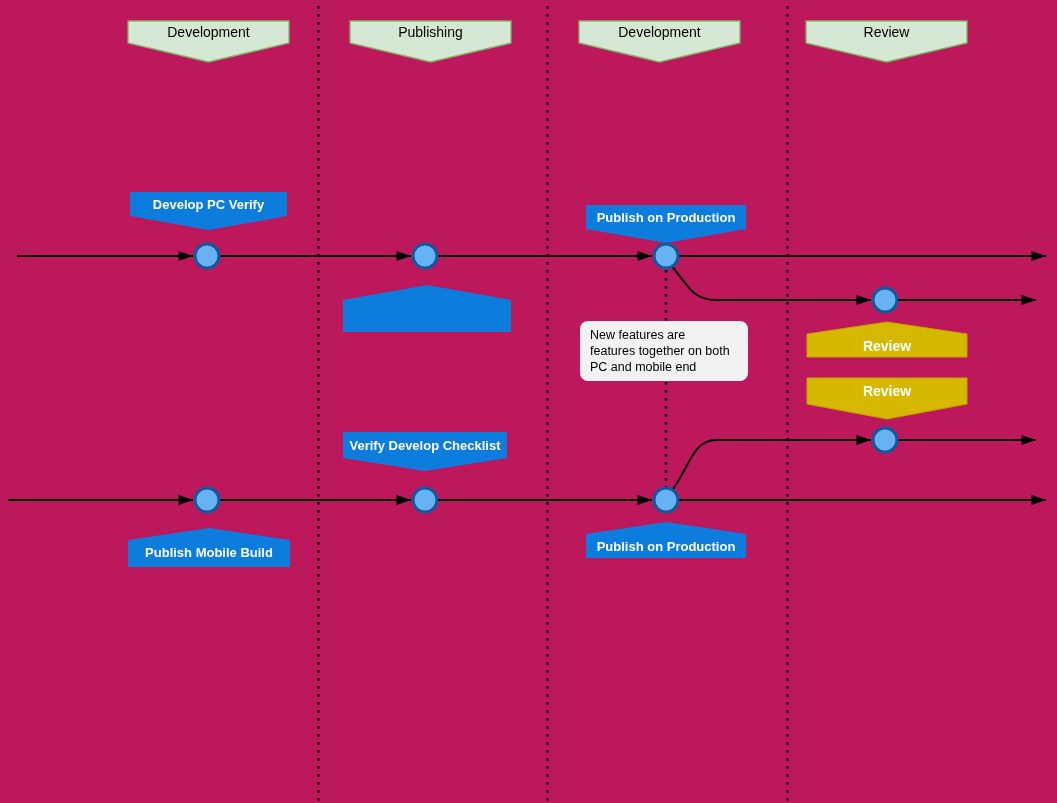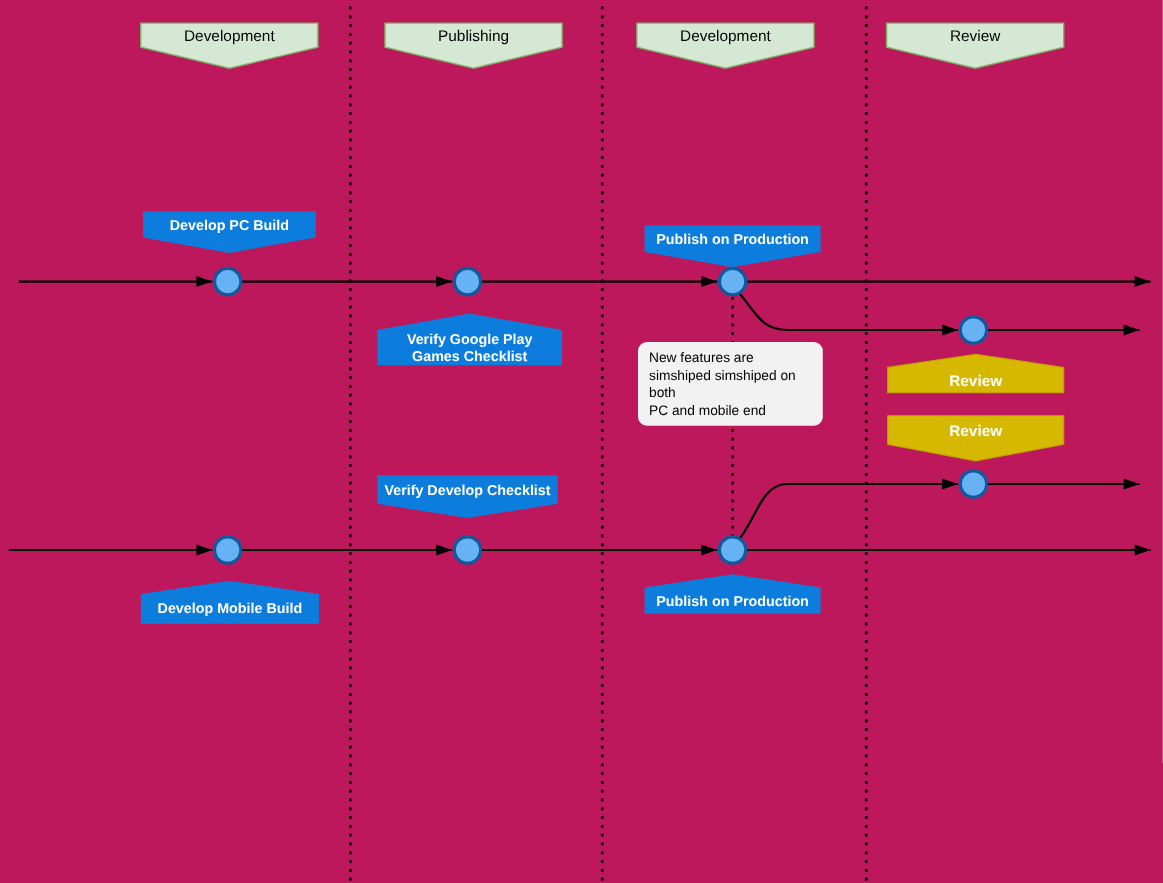--- a/index.html
+++ b/index.html
@@ -13,21 +13,21 @@
   .dotconn{stroke:#000;stroke-width:2.5;stroke-dasharray:2.5 5.5;}
   .poly-green{stroke:#82b366;stroke-width:1.3;}
   .poly-blue{stroke:none;}
   .poly-yellow{stroke:#bfa300;stroke-width:1;}
   .node{stroke-width:3;}
   .lbl{position:absolute;transform:translateX(-50%);white-space:nowrap;text-align:center;}
   .lbl-phase{font-size:14px;color:#000;line-height:16px;}
   .lbl-task{font-size:13px;font-weight:600;color:#fff;line-height:15px;}
   .lbl-review{font-size:14px;font-weight:600;color:#fff;line-height:16px;}
   .note{
-    position:absolute;left:580px;top:311px;width:168px;box-sizing:border-box;
+    position:absolute;left:580px;top:321px;width:168px;box-sizing:border-box;
     background:#f2f2f2;border-radius:8px;padding:6px 10px;
     font-size:12.5px;line-height:16px;color:#000;text-align:left;
   }
 </style>
 </head>
 <body>
 
 <div class="canvas">
 
   <svg width="1057" height="803" viewBox="0 0 1057 803">
@@ -82,32 +82,28 @@
     <circle class="node" cx="425" cy="500" r="12" stroke="#10599d" fill="#66b2f2"></circle>
     <circle class="node" cx="666" cy="500" r="12" stroke="#10599d" fill="#66b2f2"></circle>
     <circle class="node" cx="885" cy="440" r="12" stroke="#10599d" fill="#66b2f2"></circle>
   </svg>
 
   <div class="lbl lbl-phase" style="left:208.5px;top:24px">Development</div>
   <div class="lbl lbl-phase" style="left:430.5px;top:24px">Publishing</div>
   <div class="lbl lbl-phase" style="left:659.5px;top:24px">Development</div>
   <div class="lbl lbl-phase" style="left:886.5px;top:24px">Review</div>
 
-  <div class="lbl lbl-task" style="left:208.5px;top:197px">Develop PC Build</div>
-  <div class="lbl lbl-task" style="left:427px;top:301px">
-    <div>Verify Google Play</div>
-    <div>Games Checklist</div>
-  </div>
+  <div class="lbl lbl-task" style="left:208.5px;top:197px">Develop PC Verify</div>
   <div class="lbl lbl-task" style="left:666px;top:210px">Publish on Production</div>
   <div class="lbl lbl-review" style="left:887px;top:338px">Review</div>
 
   <div class="lbl lbl-task" style="left:425px;top:438px">Verify Develop Checklist</div>
-  <div class="lbl lbl-task" style="left:209px;top:545px">Develop Mobile Build</div>
+  <div class="lbl lbl-task" style="left:209px;top:545px">Publish Mobile Build</div>
   <div class="lbl lbl-task" style="left:666px;top:539px">Publish on Production</div>
   <div class="lbl lbl-review" style="left:887px;top:383px">Review</div>
 
   <div class="note">
     <div>New features are</div>
-    <div>simshiped simshiped on both</div>
+    <div>features together on both</div>
     <div>PC and mobile end</div>
   </div>
 
 </div>
 
 </body></html>

